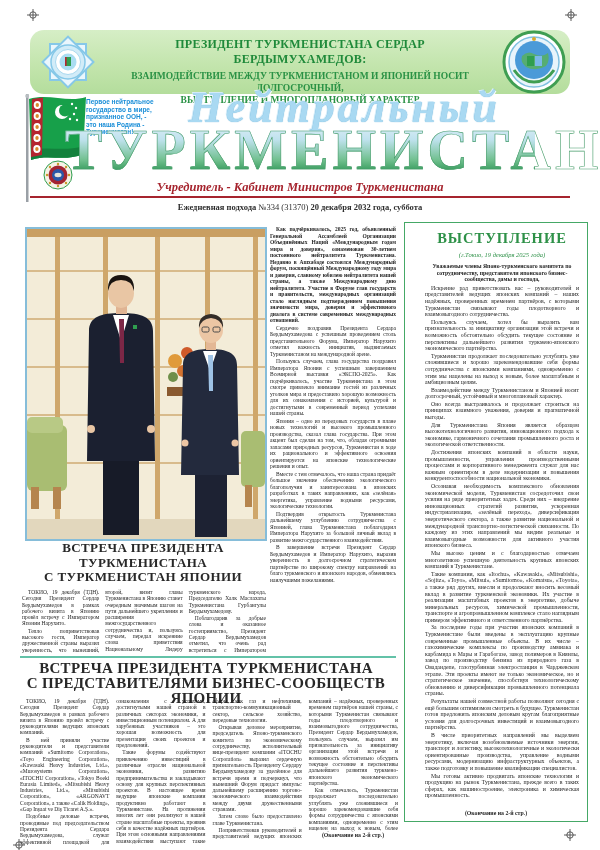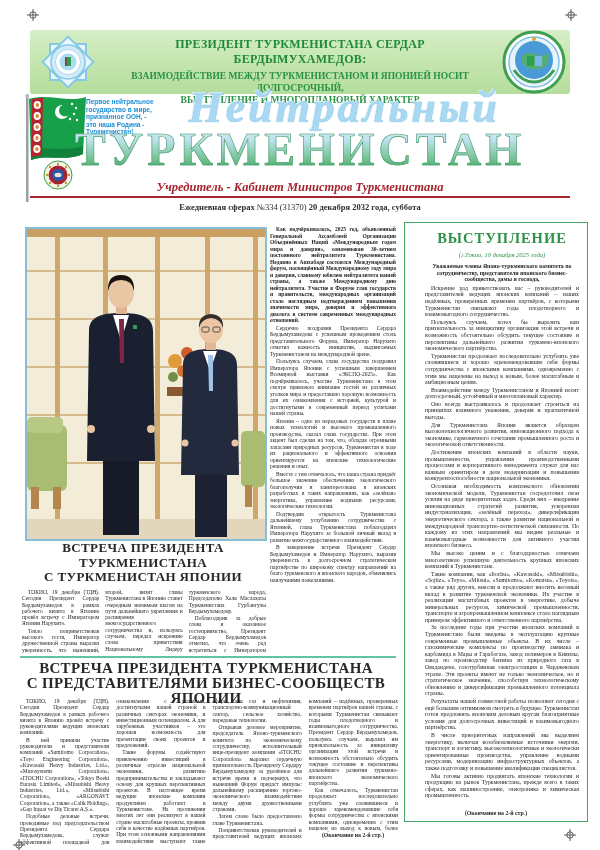--- a/index.html
+++ b/index.html
@@ -5,36 +5,36 @@
   * { margin:0; padding:0; box-sizing:border-box; }
   html,body { background:#ffffff; }
   body { width:600px; height:850px; position:relative; font-family:"Liberation Serif", serif; color:#1f1f1f; overflow:hidden; }
 
   .regmark { position:absolute; width:12px; height:12px; color:#4a4a4a; }
   .regmark svg { display:block; }
 
   
   .banner { position:absolute; left:30px; top:30px; width:540px; height:64px;
             background:linear-gradient(180deg,#d6eec6 0%,#c3e5ad 55%,#b4dd9c 100%);
-            border-radius:3px; }
+            border-radius:14px; }
   .banner-emblem-left { position:absolute; left:8px; top:2px; width:60px; height:60px; }
   .banner-emblem-right { position:absolute; right:4px; top:0px; width:64px; height:64px; }
   .banner-text { position:absolute; left:78px; right:78px; top:7px; text-align:center; color:#259040; }
   .banner-line1 { font-size:12px; font-weight:bold; letter-spacing:0.3px; margin-bottom:3px; color:#1f8a3a; }
   .banner-line2, .banner-line3 { font-size:9.5px; font-weight:bold; line-height:12px; color:#2a9245; }
 
   
   .flag-wrap { position:absolute; left:24px; top:94px; width:64px; height:110px; }
   .slogan { position:absolute; left:86px; top:98px; width:70px; font-family:"Liberation Sans",sans-serif;
             font-size:6.5px; line-height:7.5px; font-weight:bold; color:#1b8fd8; }
   .title-script { position:absolute; left:140px; top:82px; width:360px; text-align:right;
             font-style:italic; font-weight:bold; font-size:44px; letter-spacing:3px;
             color:#a9d9f2; text-shadow:0 0 1px #5aa7d0, 1px 1px 0 #ffffff, -1px -1px 0 #dff2fc; }
   .title-caps { position:absolute; left:65px; top:124px; width:470px; text-align:center;
-            font-weight:bold; font-size:46px; line-height:52px; letter-spacing:4px;
+            font-weight:bold; font-size:56px; line-height:52px; letter-spacing:4px;
             color:#2f9e55; }
   @supports (-webkit-background-clip: text) {
     .title-caps { background:linear-gradient(180deg,#dcedf6 0%,#bfe2ee 30%,#6fbf8d 70%,#1d8a46 100%);
                   -webkit-background-clip:text; background-clip:text; color:transparent;
                   text-shadow:none; -webkit-text-stroke:0.6px #4a9e6c; }
   }
   .founder { position:absolute; left:0; top:180px; width:100%; text-align:center;
              font-style:italic; font-weight:bold; font-size:12.5px; color:#a6242e; }
   .red-rule { position:absolute; left:30px; top:196px; width:540px; height:2px; background:#a6242e; }
   .dateline { position:absolute; left:0; top:202px; width:100%; text-align:center; font-size:8.5px; color:#2d2d2d; }
@@ -179,21 +179,21 @@
     <circle cx="34" cy="81" r="6" fill="#2b57a8"></circle>
     <ellipse cx="34" cy="81" rx="3.5" ry="2.2" fill="#e8e4da"></ellipse>
   </svg>
 </span>
 <div class="slogan">Первое нейтральное государство в мире, признанное ООН, - это наша Родина - Туркменистан!</div>
 <div class="title-script">Нейтральный</div>
 <div class="title-caps">ТУРКМЕНИСТАН</div>
 <div class="founder">Учредитель - Кабинет Министров Туркменистана</div>
 <div class="red-rule"></div>
 <div class="dateline">
-  <span class="b">Ежедневная сферах</span>
+  <span class="b">Ежедневная подхода</span>
   <span>№334 (31370)</span>
   <span class="b">20 декабря 2032 года, суббота</span>
 </div>
 
 <div class="photo">
   <svg width="238" height="310" viewBox="0 0 238 310">
     <rect width="238" height="310" fill="#ece0c4"></rect>
     <rect x="0" y="0" width="238" height="292" fill="#f3ecd8"></rect>
     <g stroke="#d8bb8c" stroke-width="2">
       <line x1="0" y1="42" x2="238" y2="42"></line>

